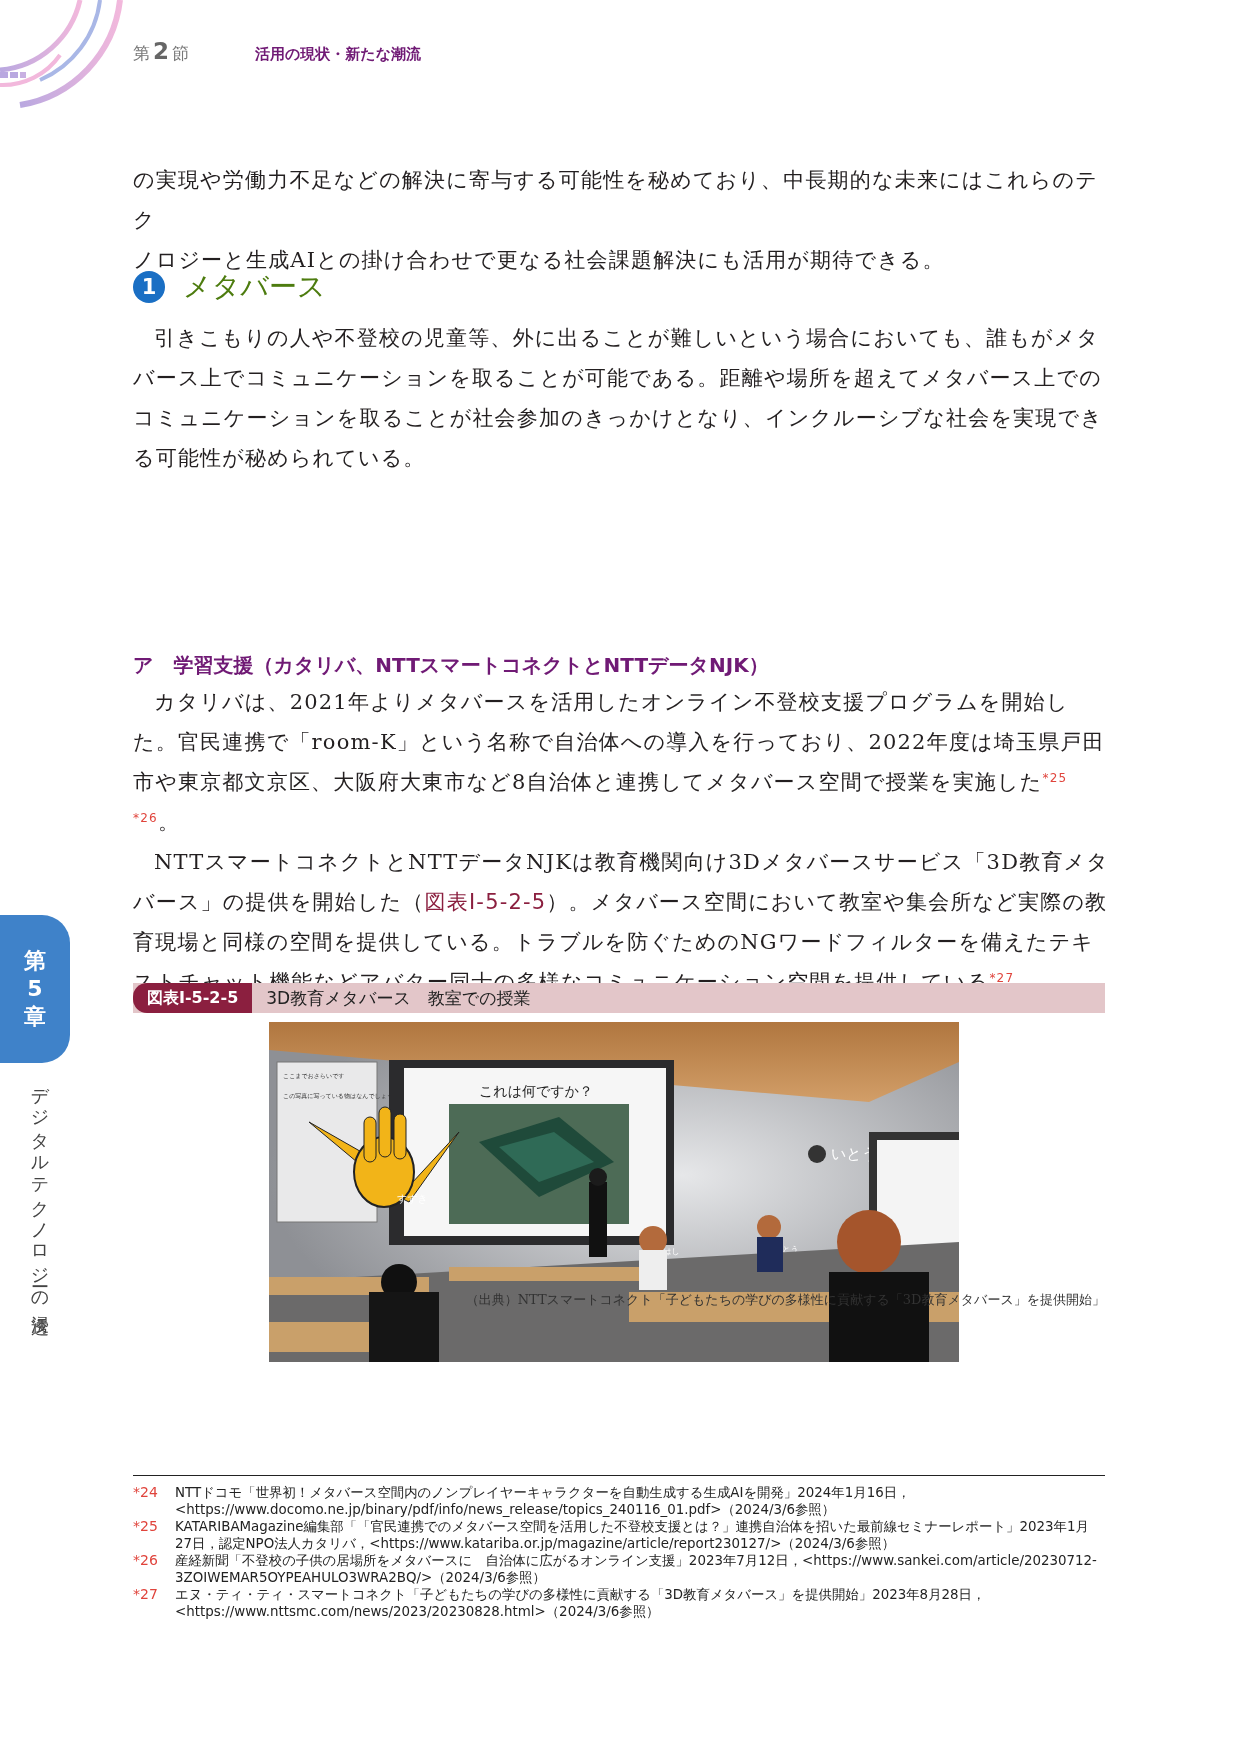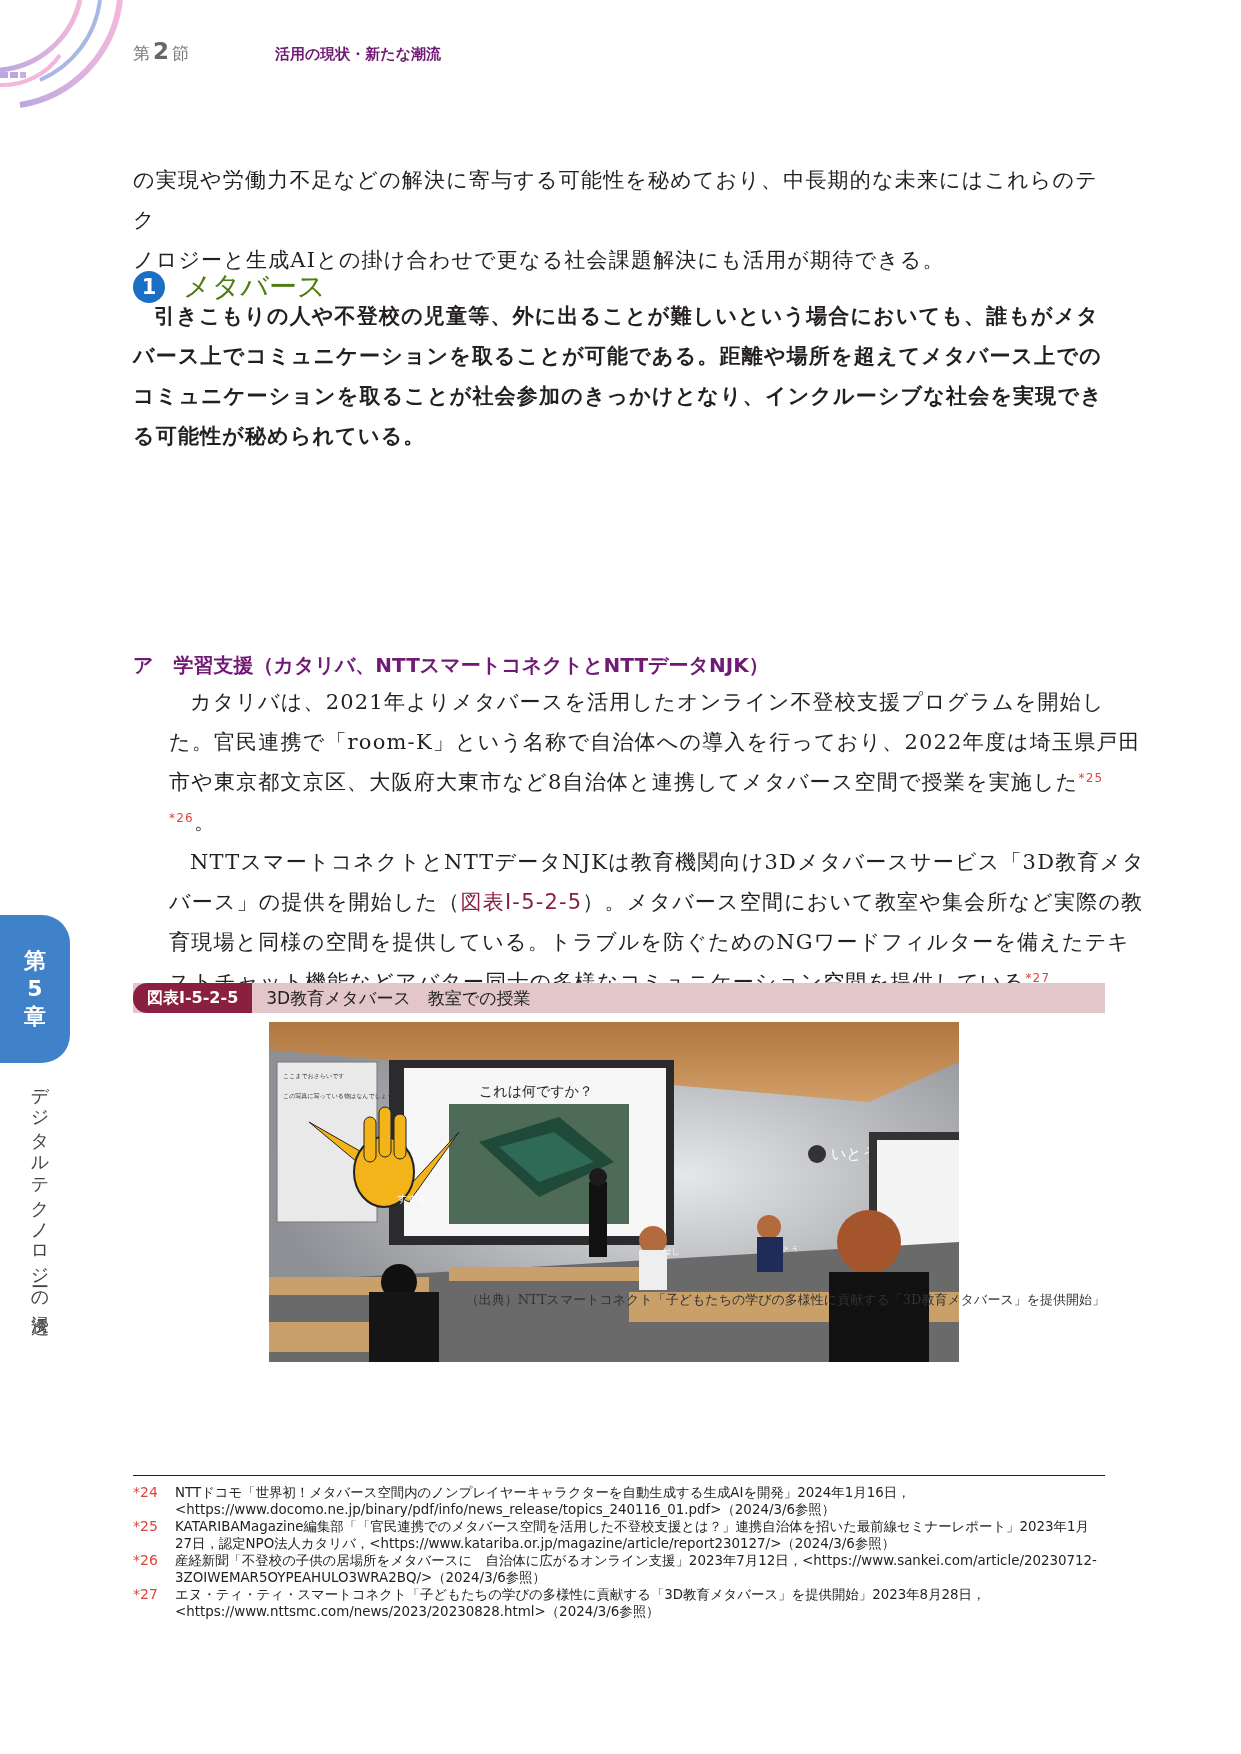--- a/index.html
+++ b/index.html
@@ -1,18 +1,18 @@
 <!DOCTYPE html>
 <html><head>
 <meta charset="utf-8">
 <style>
   html,body{margin:0;padding:0;background:#fff;}
   body{width:1241px;height:1754px;position:relative;overflow:hidden;font-family:"DejaVu Serif","Liberation Serif",serif;color:#231f20;}
   .deco{position:absolute;left:0;top:0;width:180px;height:110px;}
-  .hdr{position:absolute;left:133px;top:38px;font-family:"DejaVu Sans","Liberation Sans",sans-serif;display:flex;align-items:baseline;gap:20px;}
+  .hdr{position:absolute;left:133px;top:38px;font-family:"DejaVu Sans","Liberation Sans",sans-serif;display:flex;align-items:baseline;}
   .hdr .sec{color:#777;font-size:17px;}
   .hdr .sec b{font-size:23px;color:#666;font-weight:bold;margin:0 3px;}
   .hdr .ttl{margin-left:66px;font-size:15px;font-weight:bold;color:#701a75;}
   .body-text{position:absolute;left:133px;width:980px;font-size:21px;line-height:40px;letter-spacing:1.2px;}
   .body-text p{margin:0;}
   .indent{text-indent:1em;}
   .h1{position:absolute;left:133px;top:268px;display:flex;align-items:center;font-family:"DejaVu Sans","Liberation Sans",sans-serif;}
   .h1 .num{width:32px;height:32px;border-radius:50%;background:#1a6fc4;color:#fff;font-weight:bold;font-size:21px;display:flex;align-items:center;justify-content:center;}
   .h1 .t{margin-left:18px;font-size:28px;color:#4d7c0f;font-weight:500;}
   .h2{position:absolute;left:133px;top:652px;font-family:"DejaVu Sans","Liberation Sans",sans-serif;font-size:20px;font-weight:bold;color:#701a75;}
@@ -61,27 +61,27 @@
 <div class="body-text" style="top:160px;">
   <p>の実現や労働力不足などの解決に寄与する可能性を秘めており、中長期的な未来にはこれらのテク</p>
   <p>ノロジーと生成AIとの掛け合わせで更なる社会課題解決にも活用が期待できる。</p>
 </div>
 
 <div class="h1">
   <span class="num">1</span>
   <span class="t">メタバース</span>
 </div>
 
-<div class="body-text" style="top:296px;font-weight:bold;">
+<div class="body-text" style="top:318px;">
   <p class="indent">引きこもりの人や不登校の児童等、外に出ることが難しいという場合においても、誰もがメタバース上でコミュニケーションを取ることが可能である。距離や場所を超えてメタバース上でのコミュニケーションを取ることが社会参加のきっかけとなり、インクルーシブな社会を実現できる可能性が秘められている。</p>
 </div>
 
 <div class="h2">ア　学習支援（カタリバ、NTTスマートコネクトとNTTデータNJK）</div>
 
-<div class="body-text" style="top:682px;margin-left:36px;">
+<div class="body-text" style="top:682px;">
   <p class="indent"><span>カタリバは、2021年よりメタバースを活用したオンライン不登校支援プログラムを開始した。官民連携で「room-K」という名称で自治体への導入を行っており、2022年度は埼玉県戸田市や東京都文京区、大阪府大東市など8自治体と連携してメタバース空間で授業を実施した</span><span class="sup">*25 *26</span><span>。</span></p>
   <p class="indent"><span>NTTスマートコネクトとNTTデータNJKは教育機関向け3Dメタバースサービス「3D教育メタバース」の提供を開始した（</span><span class="ref">図表Ⅰ-5-2-5</span><span>）。メタバース空間において教室や集会所など実際の教育現場と同様の空間を提供している。トラブルを防ぐためのNGワードフィルターを備えたテキストチャット機能などアバター同士の多様なコミュニケーション空間を提供している</span><span class="sup">*27</span><span>。</span></p>
 </div>
 
 <div class="chap-tab">
   <span>第</span>
   <span>5</span>
   <span>章</span>
 </div>
 <div class="chap-side">デジタルテクノロジーの浸透</div>

